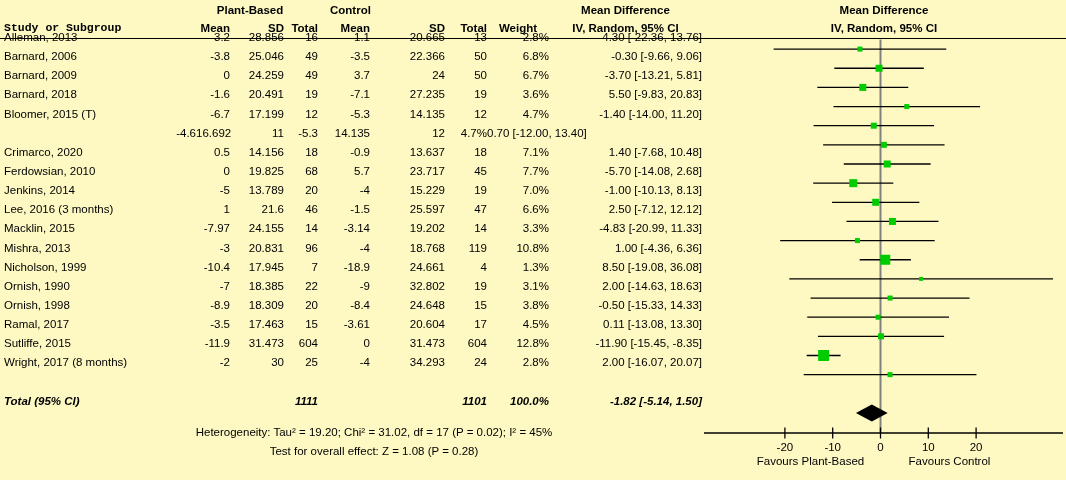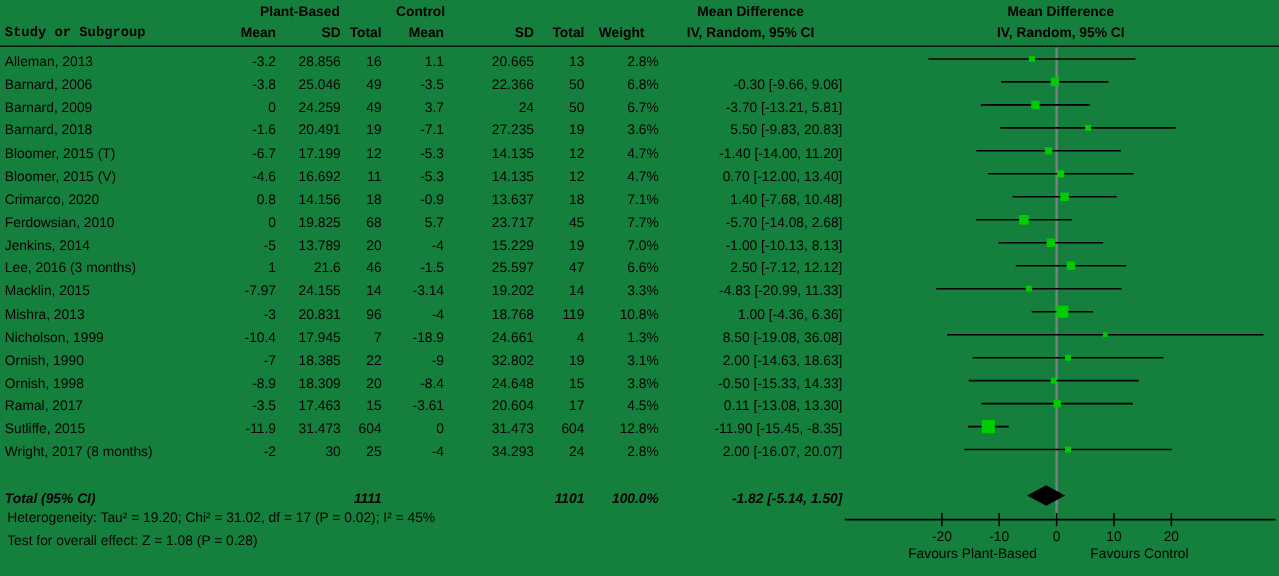--- a/index.html
+++ b/index.html
@@ -1,44 +1,44 @@
 <!DOCTYPE html>
 <html><head>
 <meta charset="utf-8">
 <style>
   html,body{margin:0;padding:0;background:#fff;}
-  .canvas{position:relative;width:1066px;height:480px;background:#15803d;overflow:hidden;
+  .canvas{position:relative;width:1066px;height:480px;background:#fef9c3;overflow:hidden;
           font-family:"Liberation Sans",sans-serif;font-size:11.5px;color:#000;}
   
   .hdr{position:absolute;left:0;top:0;width:1066px;height:38px;border-bottom:1.5px solid #000;}
   .hdr span{position:absolute;white-space:nowrap;font-weight:bold;line-height:14px;}
   .h-g1{left:185px;top:3px;width:130px;text-align:center;}
   .h-g2{left:330px;top:3px;width:156px;text-align:left;}
   .h-md{left:549px;top:3px;width:153px;text-align:center;}
   .h-pmd{left:702px;top:3px;width:364px;text-align:center;}
   .h-study{left:4px;top:21px;font-family:Liberation Mono, monospace;}
   .h-m1{left:196px;top:21px;width:34px;text-align:right;}
   .h-sd1{left:230px;top:21px;width:54px;text-align:right;}
   .h-t1{left:284px;top:21px;width:34px;text-align:right;}
   .h-m2{left:318px;top:21px;width:52px;text-align:right;}
   .h-sd2{left:370px;top:21px;width:75px;text-align:right;}
   .h-t2{left:445px;top:21px;width:42px;text-align:right;}
   .h-w{left:487px;top:21px;width:62px;text-align:center;}
   .h-ci{left:549px;top:21px;width:153px;text-align:center;}
   .h-pci{left:702px;top:21px;width:364px;text-align:center;}
   
-  .rows{position:absolute;left:0;top:43px;width:702px;}
+  .rows{position:absolute;left:0;top:28px;width:702px;}
   .row{display:grid;grid-template-columns:196px 34px 54px 34px 52px 75px 42px 62px 153px;
        height:19.15px;line-height:19.15px;}
   .row span{white-space:nowrap;overflow:visible;}
   .c0{padding-left:4px;text-align:left;}
   .cr{text-align:right;}
   .blank{height:19.15px;}
   .total-row{font-weight:bold;font-style:italic;}
-  .footer{position:absolute;left:2px;top:423px;width:720px;line-height:19.15px;}
+  .footer{position:absolute;left:12px;top:423px;width:720px;line-height:19.15px;text-align:center;}
   .footer div{padding-left:4px;white-space:nowrap;}
   
   .plot{position:absolute;left:702px;top:0;width:364px;height:480px;}
 </style>
 </head>
 <body>
 
 <div class="canvas">
 
   <div class="hdr">
@@ -62,20 +62,21 @@
     <div id="study-rows">
   <div class="row">
     <span class="c0">Alleman, 2013</span>
     <span class="cr">-3.2</span>
     <span class="cr">28.856</span>
     <span class="cr">16</span>
     <span class="cr">1.1</span>
     <span class="cr">20.665</span>
     <span class="cr">13</span>
     <span class="cr">2.8%</span>
+    <span class="cr">-4.30 [-22.36, 13.76]</span>
   </div>
 
   <div class="row">
     <span class="c0">Barnard, 2006</span>
     <span class="cr">-3.8</span>
     <span class="cr">25.046</span>
     <span class="cr">49</span>
     <span class="cr">-3.5</span>
     <span class="cr">22.366</span>
     <span class="cr">50</span>
@@ -113,34 +114,33 @@
     <span class="cr">17.199</span>
     <span class="cr">12</span>
     <span class="cr">-5.3</span>
     <span class="cr">14.135</span>
     <span class="cr">12</span>
     <span class="cr">4.7%</span>
     <span class="cr">-1.40 [-14.00, 11.20]</span>
   </div>
 
   <div class="row">
-    <span class="c0">Bloomer, 2015 (V)</span>
     <span class="cr">-4.6</span>
     <span class="cr">16.692</span>
     <span class="cr">11</span>
     <span class="cr">-5.3</span>
     <span class="cr">14.135</span>
     <span class="cr">12</span>
     <span class="cr">4.7%</span>
     <span class="cr">0.70 [-12.00, 13.40]</span>
   </div>
 
   <div class="row">
     <span class="c0">Crimarco, 2020</span>
-    <span class="cr">0.8</span>
+    <span class="cr">0.5</span>
     <span class="cr">14.156</span>
     <span class="cr">18</span>
     <span class="cr">-0.9</span>
     <span class="cr">13.637</span>
     <span class="cr">18</span>
     <span class="cr">7.1%</span>
     <span class="cr">1.40 [-7.68, 10.48]</span>
   </div>
 
   <div class="row">

